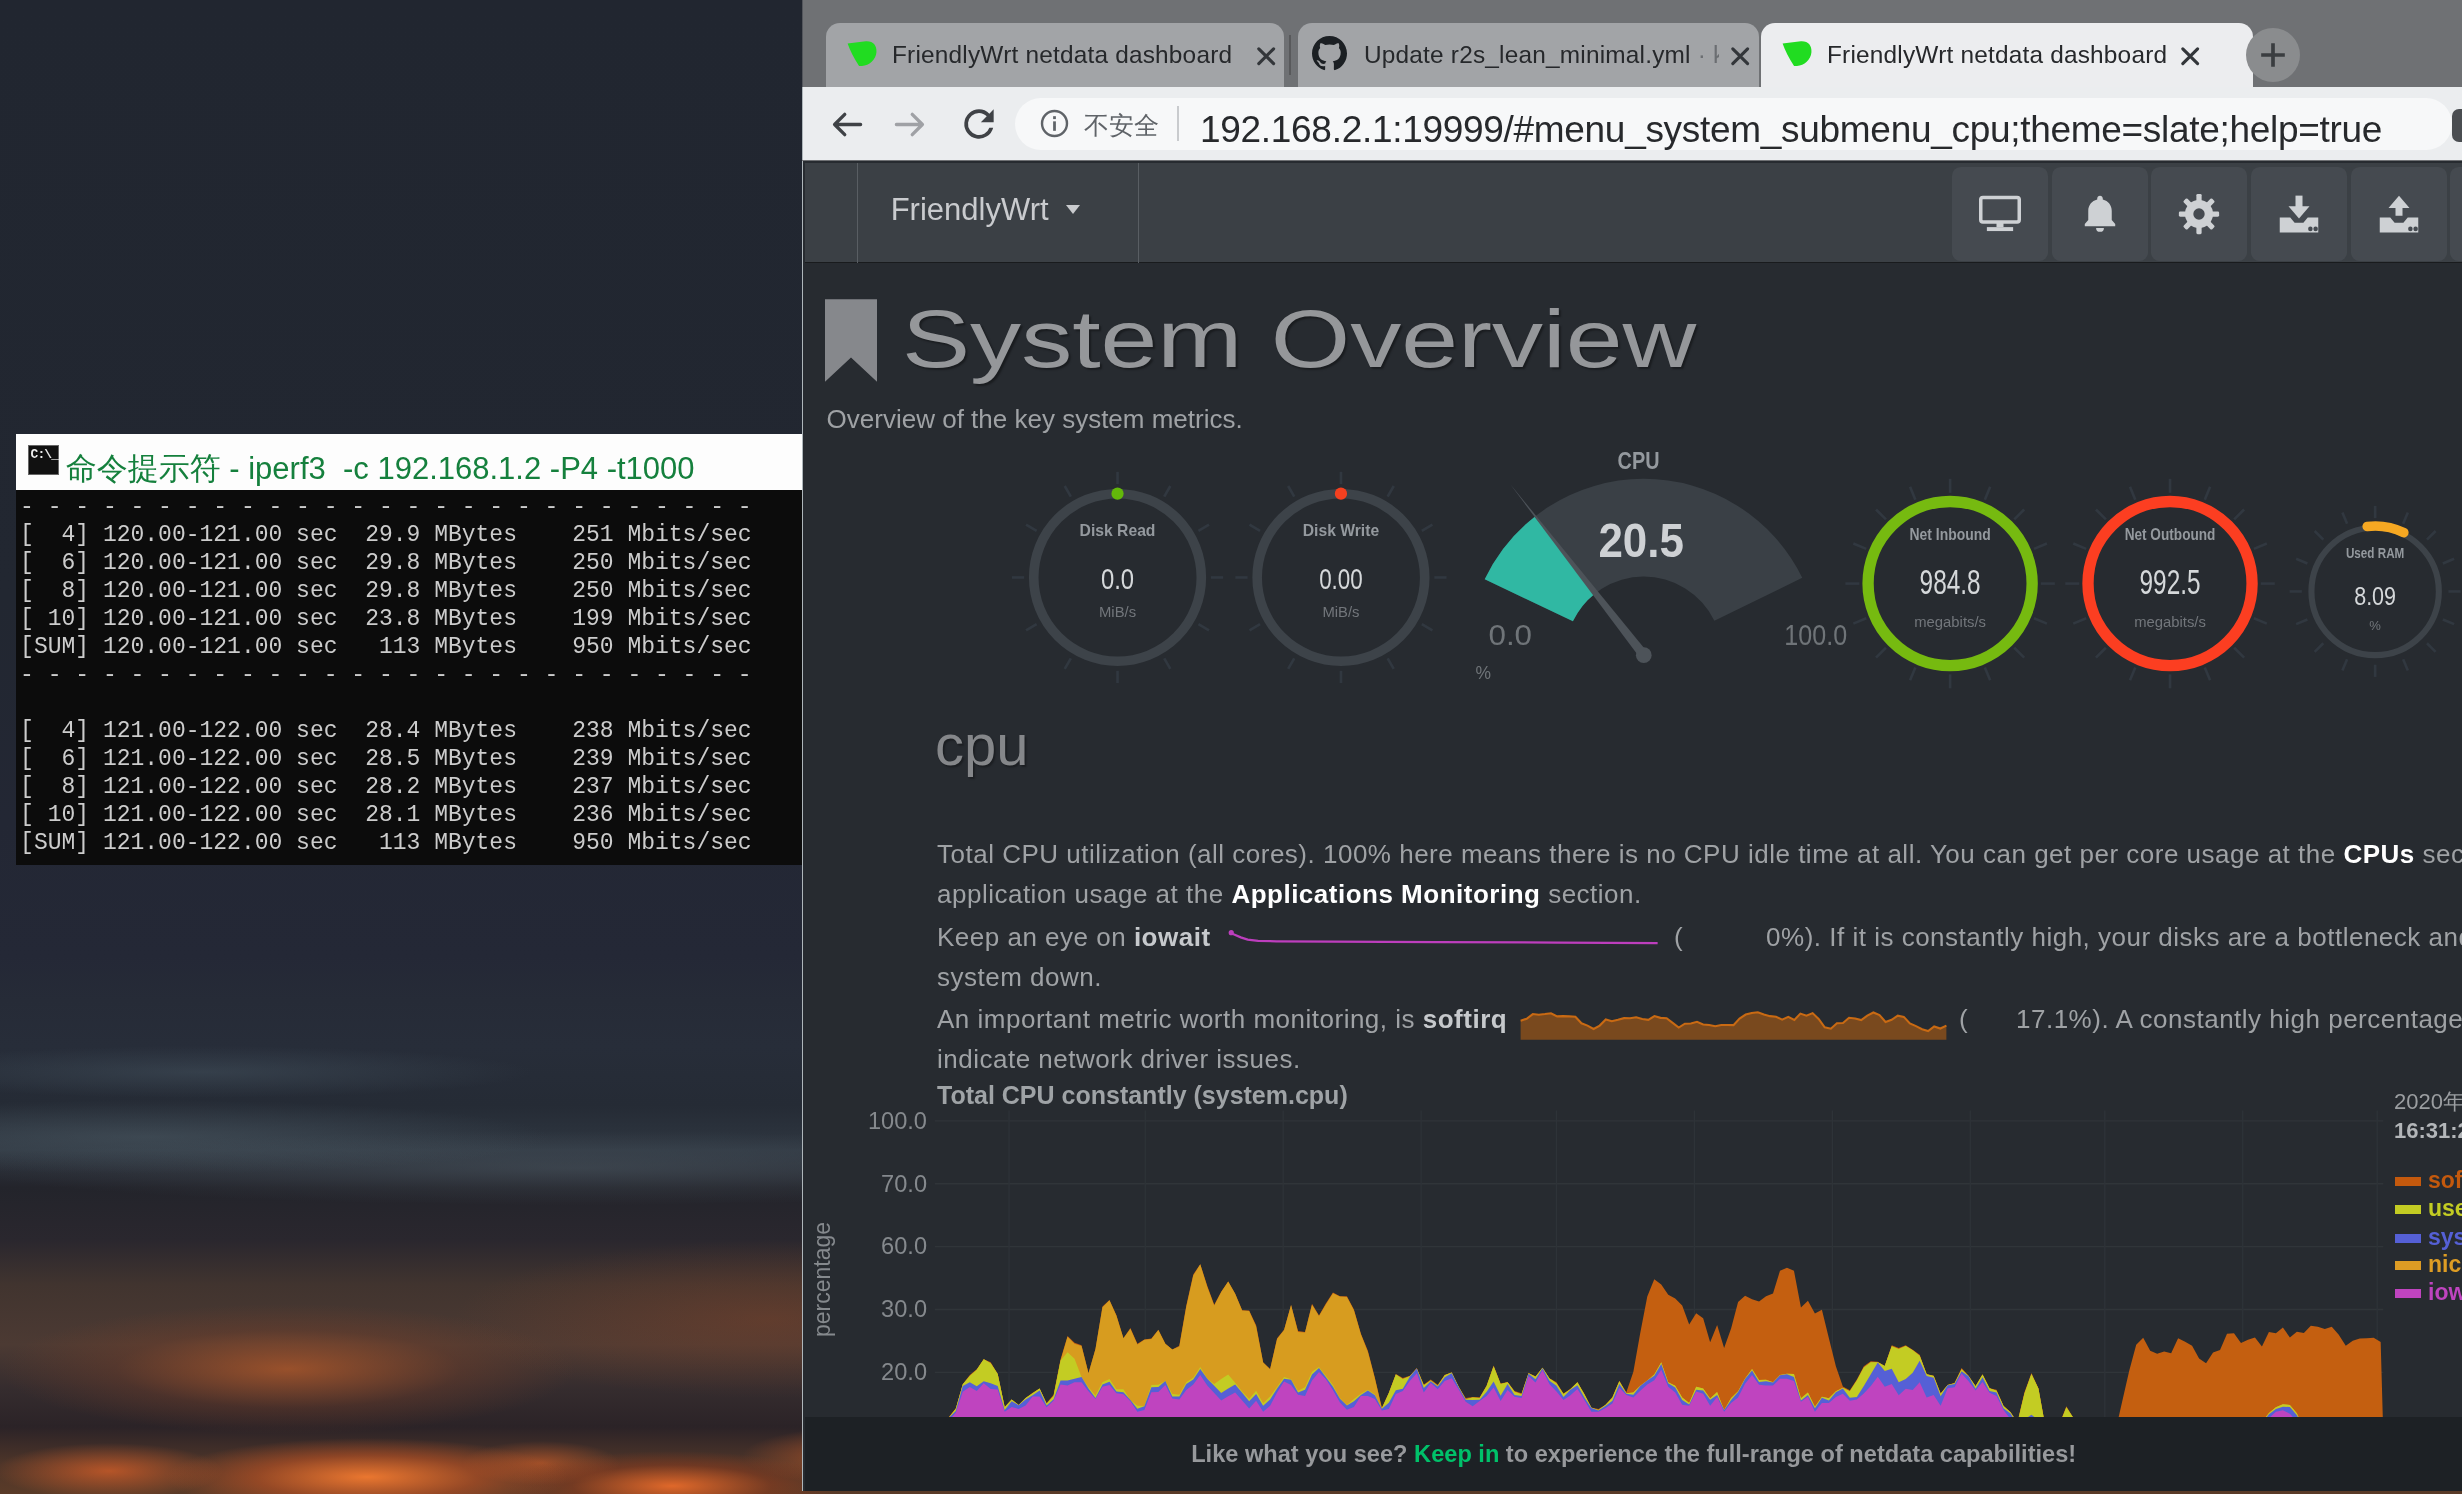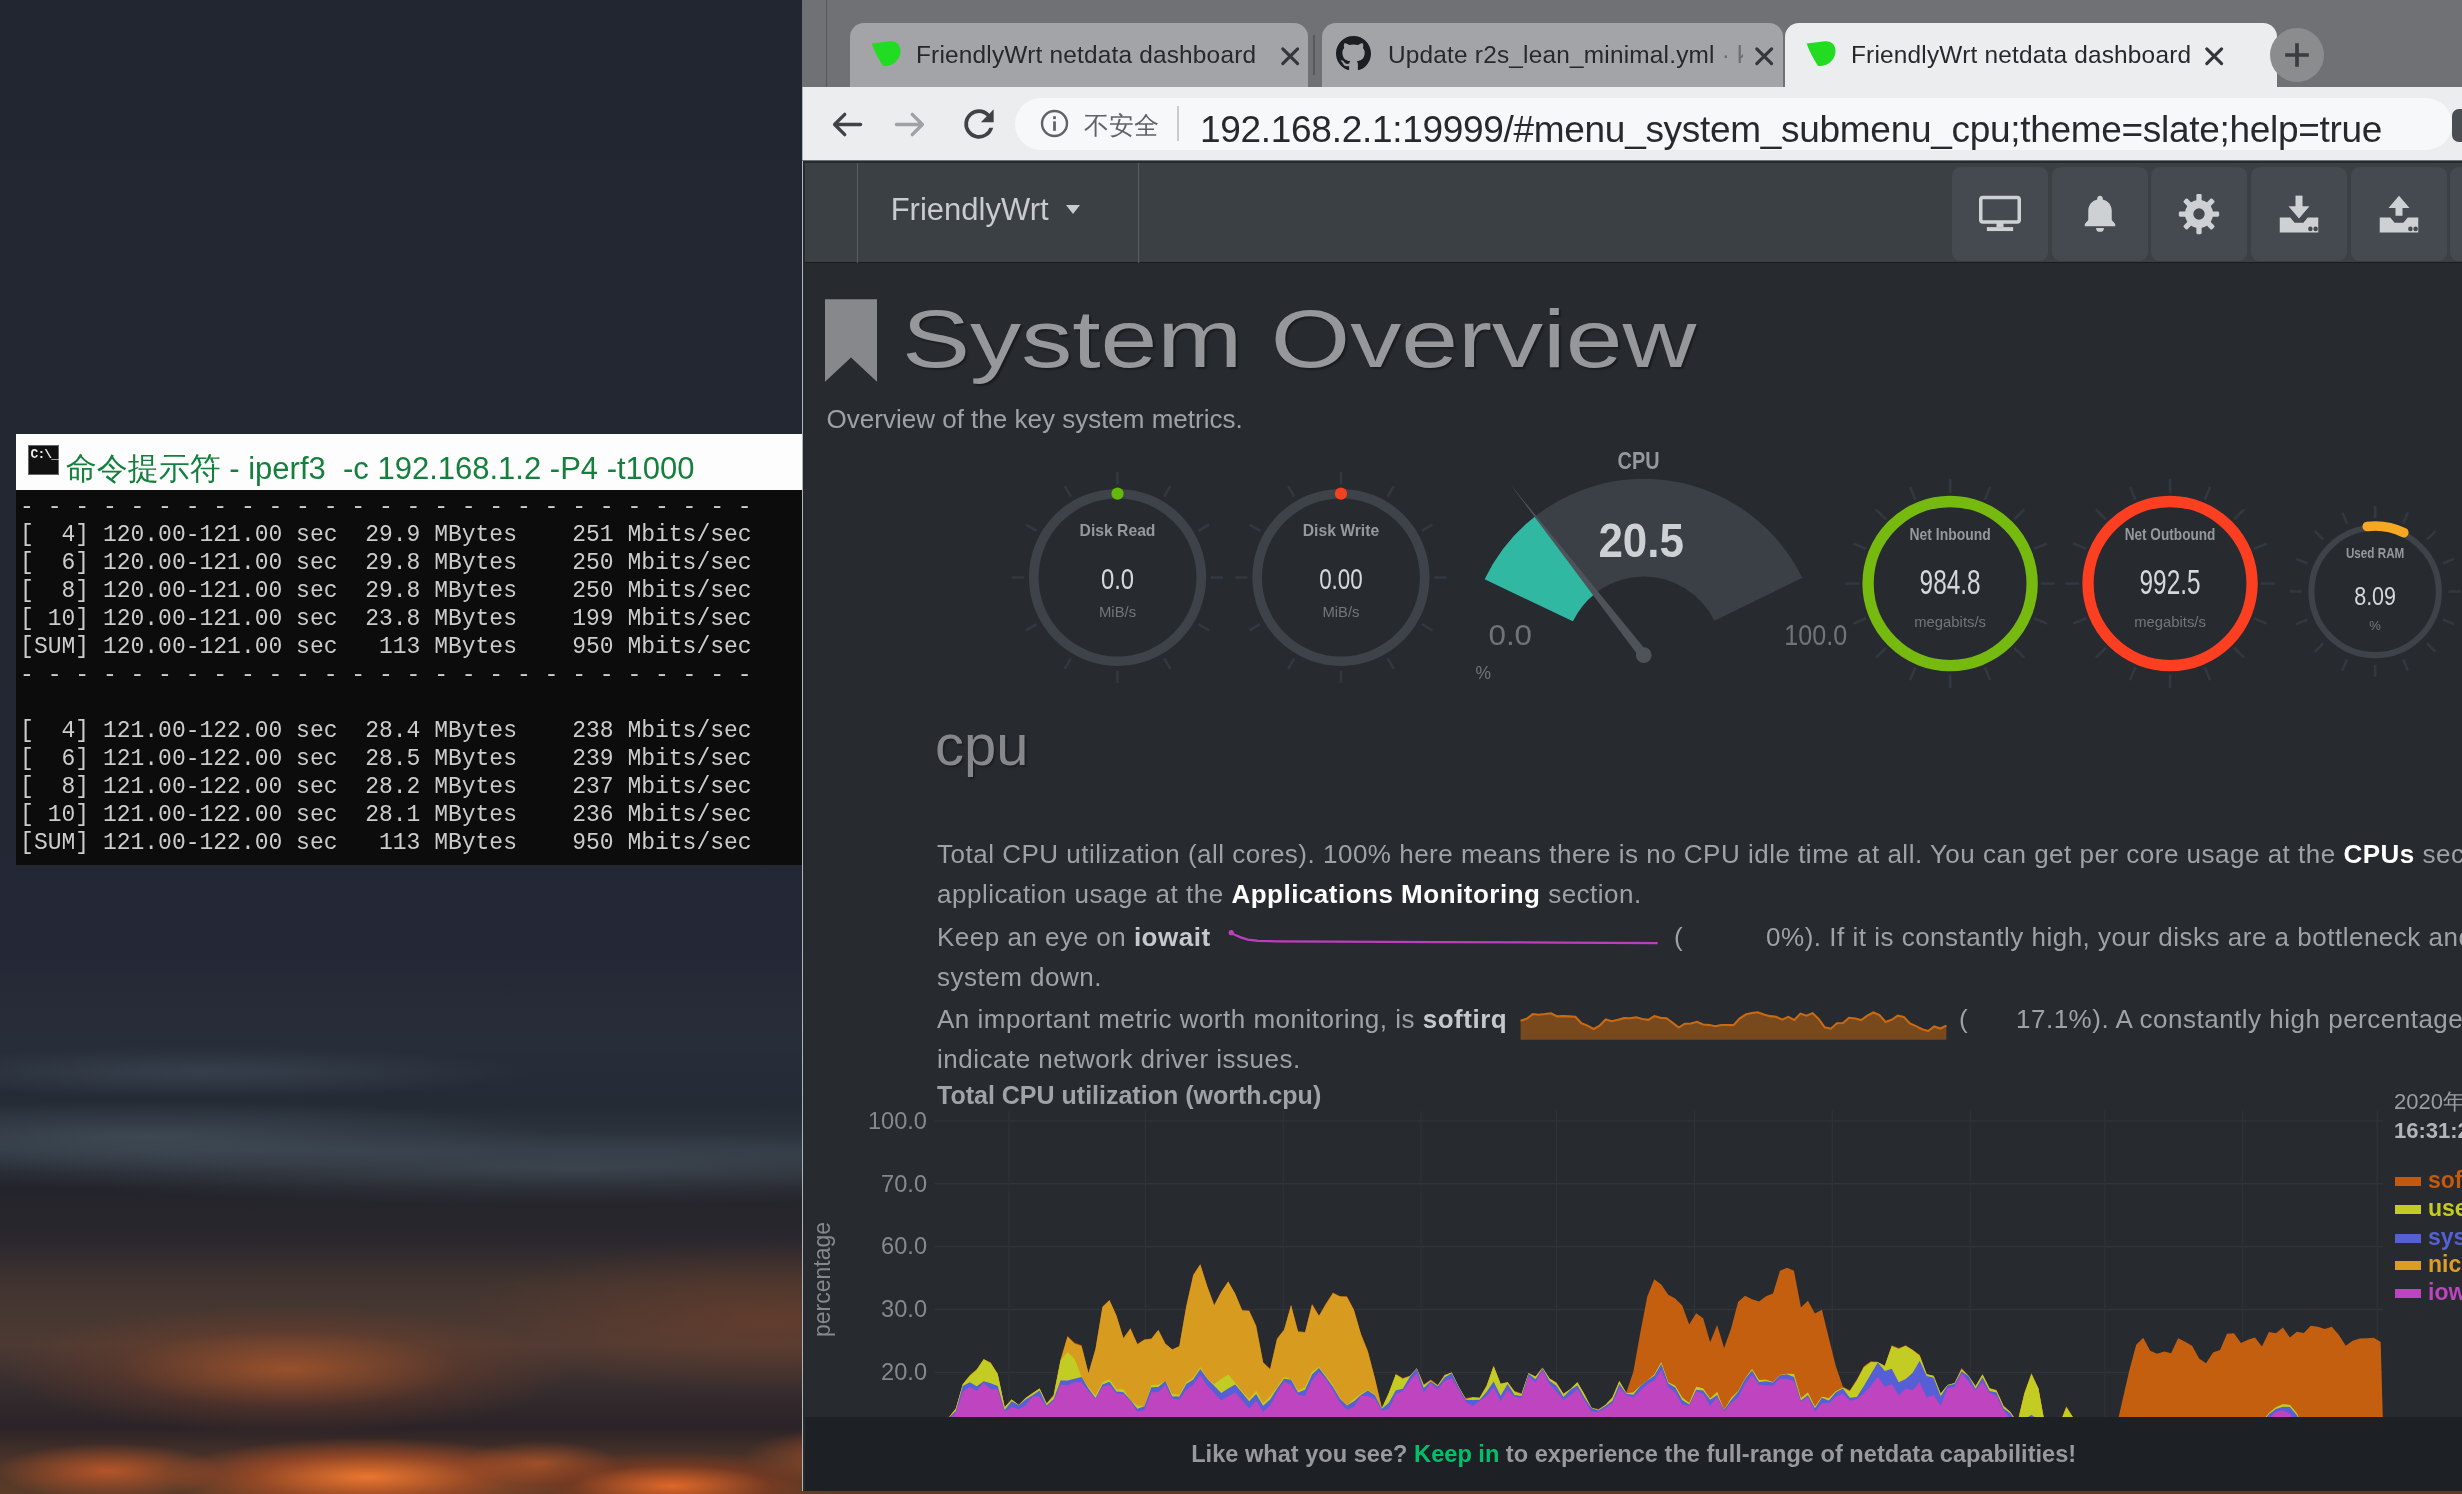--- a/index.html
+++ b/index.html
@@ -31,21 +31,21 @@
   #term { left:15.7px; top:434px; width:786px; height:430px; }
   #term .tbar { position:absolute; left:0; top:0; width:786px; height:56px; background:#fdfdfd; }
   #term .tico { position:absolute; left:12.2px; top:11.4px; width:31px; height:30px; background:#111; border:1.7px solid #666; }
   #term .tico span { position:absolute; left:1.7px; top:0.9px; font:bold 13px "Liberation Mono",monospace; color:#eee; letter-spacing:-0.9px; }
   #term .ttxt { position:absolute; left:50px; top:14px; font-size:31px; color:#15803d; white-space:pre; }
   #term .tbody { position:absolute; left:0; top:56px; width:786px; height:375px; background:#0c0c0c; overflow:hidden; }
   #term pre { font-family:"Liberation Mono",monospace; font-size:23px; line-height:28px; color:#cccccc; margin-left:4.4px; margin-top:2.6px; }
 
   
   #browser { left:802px; top:0; width:1660px; height:1491px; background:#6f7174; }
-  #frame { position:absolute; left:0; top:0; width:1452px; height:87px; background:#6f7174; border-left:1.7px solid #53565c;margin-left:24px; }
+  #frame { position:absolute; left:0; top:0; width:1452px; height:87px; background:#6f7174; border-left:1.7px solid #53565c; }
   .tab { position:absolute; top:23px; height:65px; border-radius:14px 14px 0 0; }
   .tab .fav { position:absolute; left:19px; top:14px; width:33px; height:33px; }
   .tab .ttl { position:absolute; left:66px; top:18.3px; font-size:24.4px; letter-spacing:0.2px; color:#26282b; white-space:nowrap; overflow:hidden; width:349px; }
   .tab .x { position:absolute; top:21px; width:24.4px; height:24.4px; }
   .tab .x svg { display:block; }
   #tab1 { left:23px; width:458px; background:#a2a4a7; }
   #tab2 { left:495px; width:461px; background:#a2a4a7; }
   #tab3 { left:958px; width:492px; background:#ecedef; }
   .tsep { position:absolute; top:35px; width:1.7px; height:40px; background:#58595b; }
   #newtab { position:absolute; left:1443px; top:28px; width:54px; height:54px; border-radius:50%; background:#8a8c8e; }
@@ -368,21 +368,21 @@
           </svg> <span style="margin-left:5.2px;">(</span><span style="margin-left:83px;">0%). If it is constantly high, your disks are a bottleneck and they are slowing your</span></div>
       <div class="ln" style="top:123px;">system down.</div>
       <div class="ln" style="top:165px;">An important metric worth monitoring, is <b>softirq</b><svg style="position:absolute; left:581px; top:-5.2px;" width="431" height="45" viewBox="0 0 494 52">
             <polygon points="1,47 1.0,25.1 8.0,22.8 15.1,17.4 22.1,18.1 29.1,17.4 36.1,16.5 43.2,20.1 50.2,19.8 57.2,20.1 64.3,20.5 71.3,28.1 78.3,30.8 85.3,34.6 92.4,30.7 99.4,23.6 106.4,25.6 113.5,24.0 120.5,22.1 127.5,22.3 134.5,21.1 141.6,23.1 148.6,24.1 155.6,19.7 162.7,21.8 169.7,22.2 176.7,27.6 183.7,33.0 190.8,28.5 197.8,28.4 204.8,26.4 211.9,29.4 218.9,30.0 225.9,31.4 232.9,30.0 240.0,30.1 247.0,30.2 254.0,22.6 261.1,18.0 268.1,16.1 275.1,15.4 282.1,18.0 289.2,19.8 296.2,20.6 303.2,23.8 310.3,20.7 317.3,24.2 324.3,16.9 331.3,19.2 338.4,16.3 345.4,23.1 352.4,32.8 359.5,34.3 366.5,28.0 373.5,27.7 380.5,21.7 387.6,22.6 394.6,24.3 401.6,19.3 408.7,15.6 415.7,18.5 422.7,26.5 429.7,24.1 436.8,19.3 443.8,20.7 450.8,28.2 457.9,31.4 464.9,34.9 471.9,37.1 478.9,31.7 486.0,34.1 493.0,30.7 493,47" fill="rgba(125,75,30,0.95)"></polygon>
             <polyline points="1.0,25.1 8.0,22.8 15.1,17.4 22.1,18.1 29.1,17.4 36.1,16.5 43.2,20.1 50.2,19.8 57.2,20.1 64.3,20.5 71.3,28.1 78.3,30.8 85.3,34.6 92.4,30.7 99.4,23.6 106.4,25.6 113.5,24.0 120.5,22.1 127.5,22.3 134.5,21.1 141.6,23.1 148.6,24.1 155.6,19.7 162.7,21.8 169.7,22.2 176.7,27.6 183.7,33.0 190.8,28.5 197.8,28.4 204.8,26.4 211.9,29.4 218.9,30.0 225.9,31.4 232.9,30.0 240.0,30.1 247.0,30.2 254.0,22.6 261.1,18.0 268.1,16.1 275.1,15.4 282.1,18.0 289.2,19.8 296.2,20.6 303.2,23.8 310.3,20.7 317.3,24.2 324.3,16.9 331.3,19.2 338.4,16.3 345.4,23.1 352.4,32.8 359.5,34.3 366.5,28.0 373.5,27.7 380.5,21.7 387.6,22.6 394.6,24.3 401.6,19.3 408.7,15.6 415.7,18.5 422.7,26.5 429.7,24.1 436.8,19.3 443.8,20.7 450.8,28.2 457.9,31.4 464.9,34.9 471.9,37.1 478.9,31.7 486.0,34.1 493.0,30.7" fill="none" stroke="#c96a13" stroke-width="2.4"></polyline>
           </svg><span style="position:absolute; left:1022px;">(</span><span style="position:absolute; left:1079px;">17.1%). A constantly high percentage may</span></div>
       <div class="ln" style="top:205px;">indicate network driver issues.</div>
     </div>
 
     <div id="chart">
-      <div class="ctitle">Total CPU utilization (worth.cpu)</div>
+      <div class="ctitle">Total CPU constantly (system.cpu)</div>
       <div class="ylab" style="left:19px; top:30px;">100.0</div>
       <div class="ylab" style="left:19px; top:93px;">70.0</div>
       <div class="ylab" style="left:19px; top:155px;">60.0</div>
       <div class="ylab" style="left:19px; top:218px;">30.0</div>
       <div class="ylab" style="left:19px; top:281px;">20.0</div>
       <div class="date1">2020年3</div>
       <div class="date2">16:31:2</div>
       <div class="perc">percentage</div>
       <svg width="1658" height="339" viewBox="0 0 1899 388" style="position:absolute;left:0;top:0;">
           <line x1="151" y1="49" x2="1810" y2="49" stroke="#303539" stroke-width="1.5"></line>

